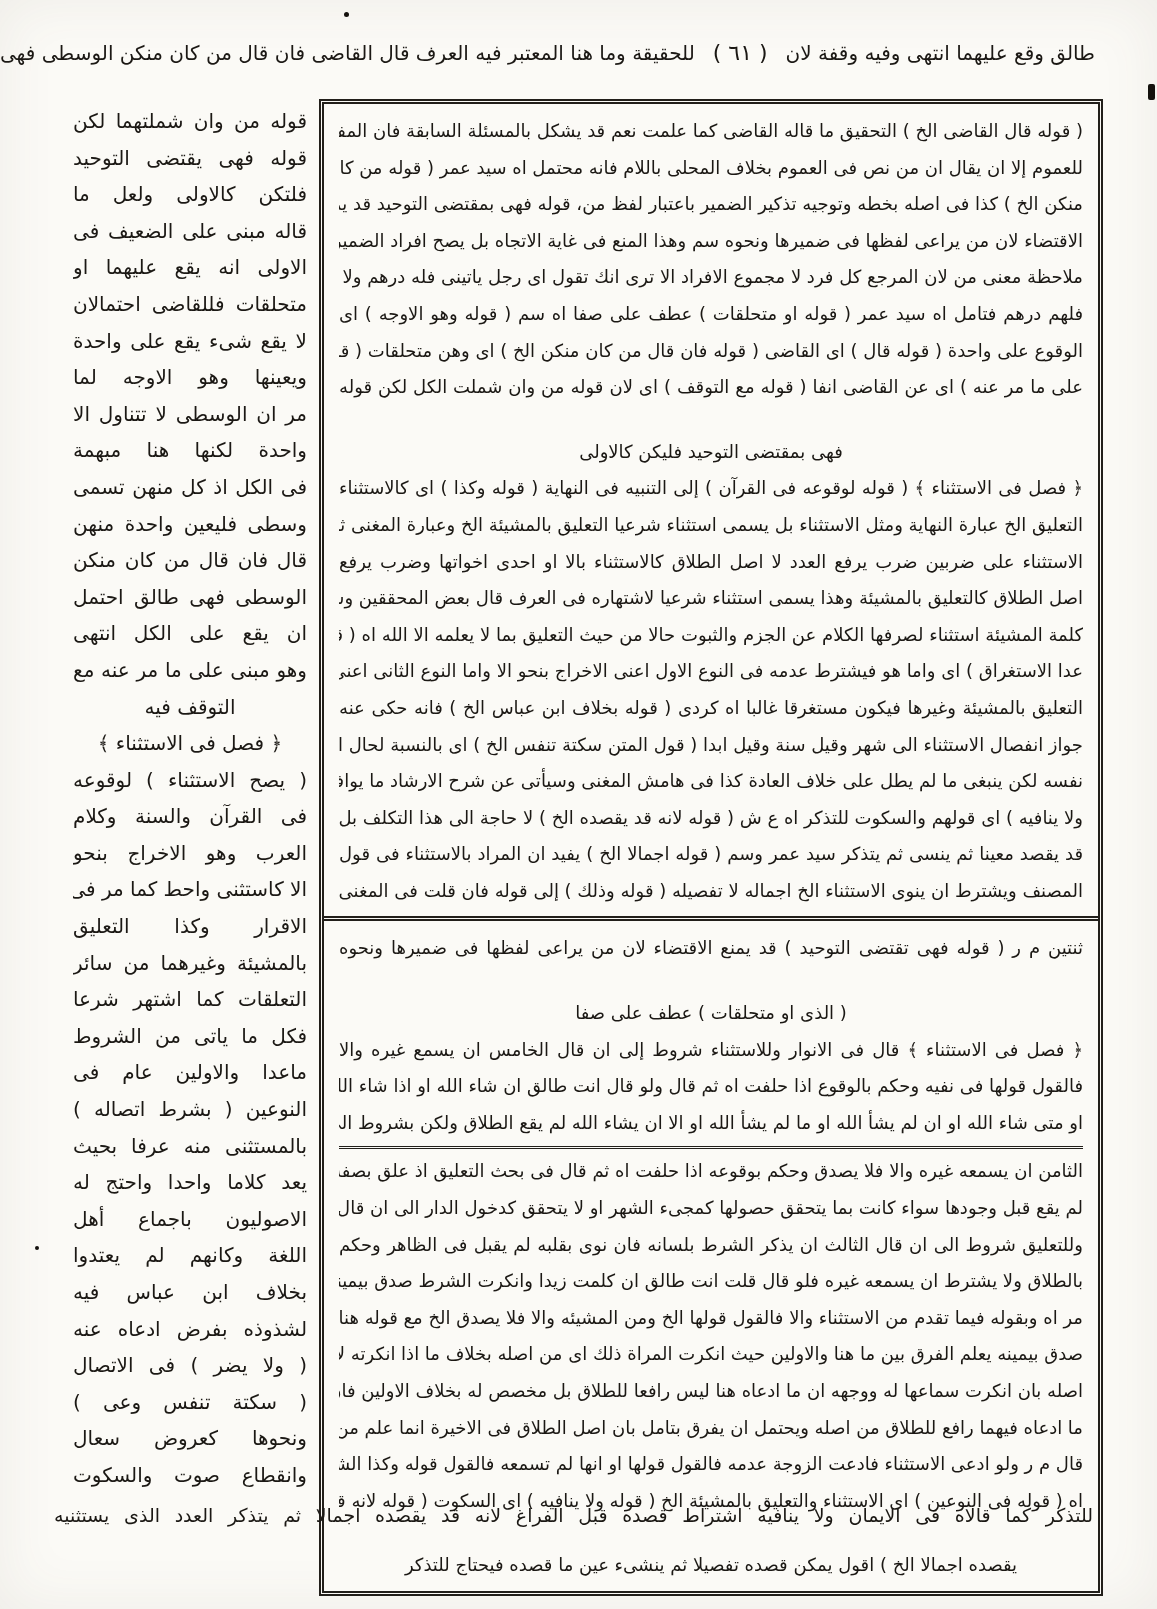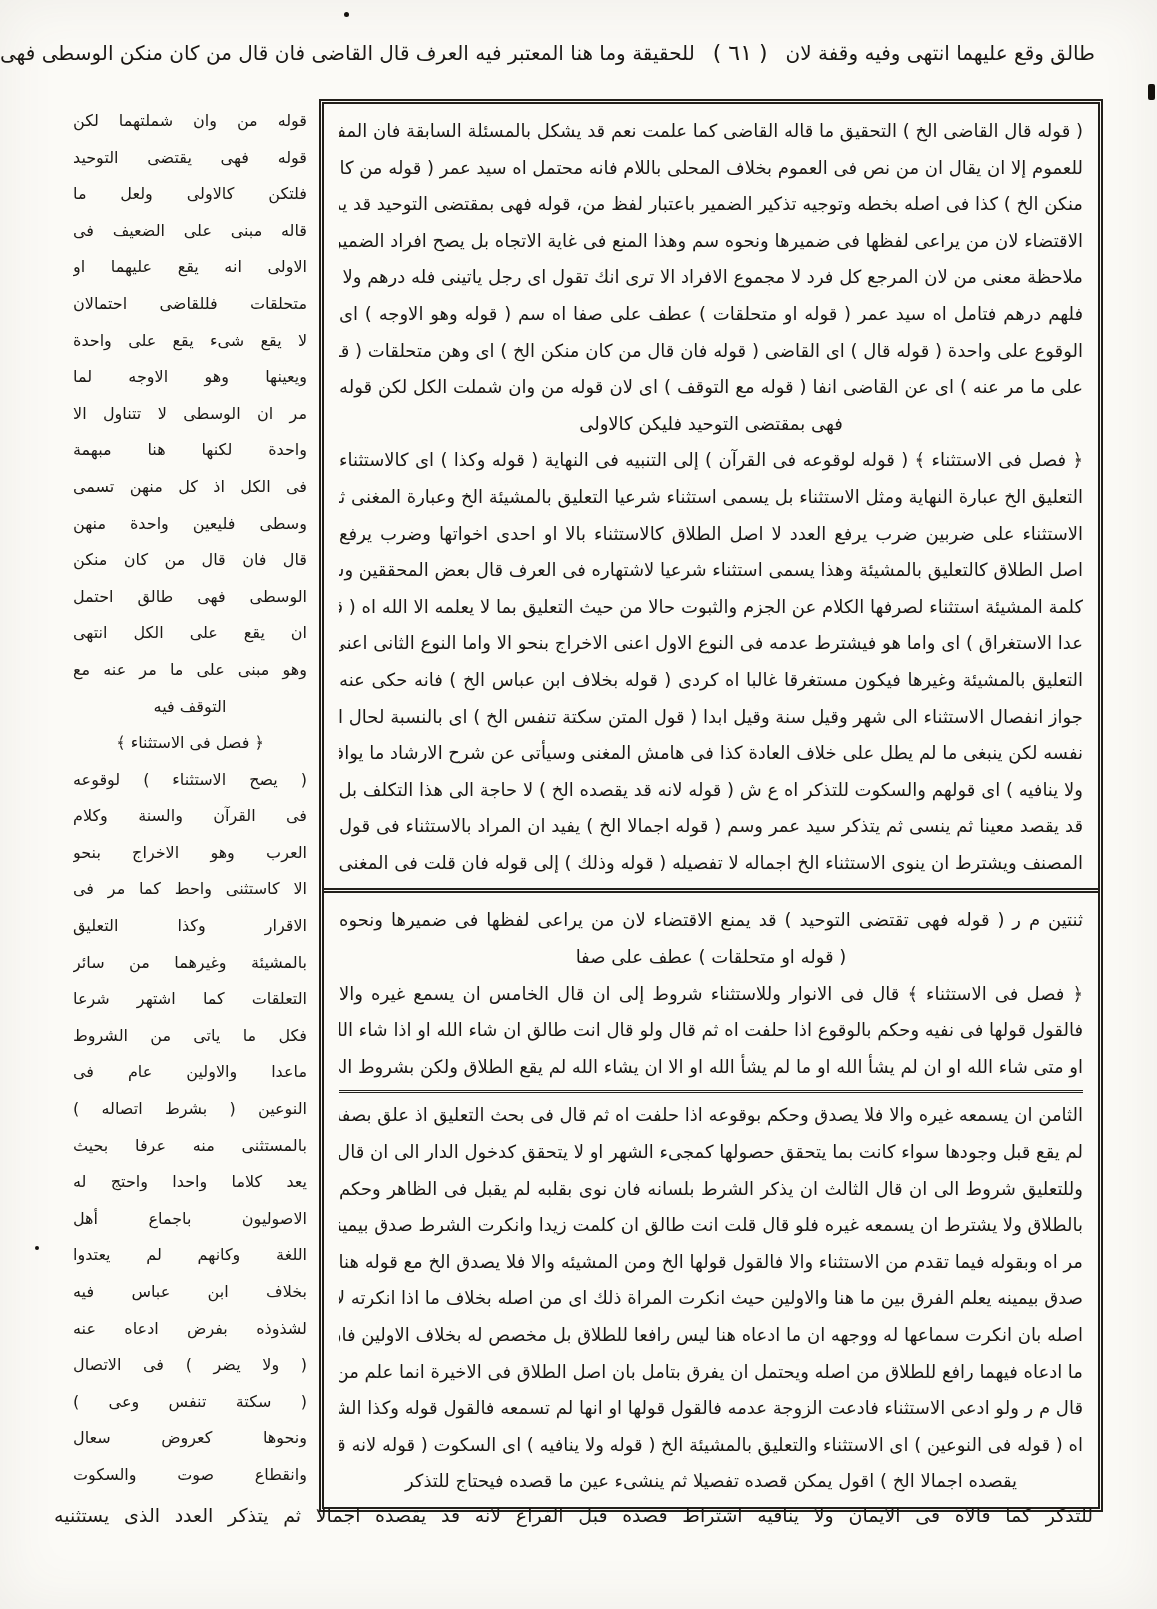--- a/index.html
+++ b/index.html
@@ -37,30 +37,30 @@
     border:5px double var(--frame);
     background:var(--paper);
     overflow:hidden;
   }
   .block{padding:9px 15px 7px 15px;font-size:18px;}
   .block .line{
     line-height:36.6px;
     white-space:nowrap;overflow:hidden;
     text-align:justify;text-align-last:justify;
   }
-  .block .line.center{text-align:center;text-align-last:center;}
+  .block .line.center{text-align:center;text-align-last:center;margin-top:28px;}
   .block .line.rule-after{
     border-bottom:3px double var(--frame);
     padding-bottom:5px;margin-bottom:4px;
   }
   .block2{border-top:5px double var(--frame);}
   
   .margin-col{
     width:234px;flex:0 0 234px;
-    font-size:16px;padding-top:4px;
+    font-size:20px;padding-top:4px;
   }
   .margin-col .line{
     line-height:36.6px;
     white-space:nowrap;overflow:hidden;
     text-align:justify;text-align-last:justify;
   }
   .margin-col .line.center{text-align:center;text-align-last:center;}
   
   .footer{
     position:absolute;top:1498px;right:64px;left:54px;
@@ -105,21 +105,21 @@
           <div class="line">عدا الاستغراق ) اى واما هو فيشترط عدمه فى النوع الاول اعنى الاخراج بنحو الا واما النوع الثانى اعنى</div>
           <div class="line">التعليق بالمشيئة وغيرها فيكون مستغرقا غالبا اه كردى ( قوله بخلاف ابن عباس الخ ) فانه حكى عنه</div>
           <div class="line">جواز انفصال الاستثناء الى شهر وقيل سنة وقيل ابدا ( قول المتن سكتة تنفس الخ ) اى بالنسبة لحال الشخص</div>
           <div class="line">نفسه لكن ينبغى ما لم يطل على خلاف العادة كذا فى هامش المغنى وسيأتى عن شرح الارشاد ما يوافقه ( قوله</div>
           <div class="line">ولا ينافيه ) اى قولهم والسكوت للتذكر اه ع ش ( قوله لانه قد يقصده الخ ) لا حاجة الى هذا التكلف بل</div>
           <div class="line">قد يقصد معينا ثم ينسى ثم يتذكر سيد عمر وسم ( قوله اجمالا الخ ) يفيد ان المراد بالاستثناء فى قول</div>
           <div class="line">المصنف ويشترط ان ينوى الاستثناء الخ اجماله لا تفصيله ( قوله وذلك ) إلى قوله فان قلت فى المغنى ( قوله</div>
         </div>
       <div class="block block2">
           <div class="line">ثنتين م ر ( قوله فهى تقتضى التوحيد ) قد يمنع الاقتضاء لان من يراعى لفظها فى ضميرها ونحوه</div>
-          <div class="line center">( قوله او متحلقات ) عطف على صفا</div>
+          <div class="line center">( الذى او متحلقات ) عطف على صفا</div>
           <div class="line">﴿ فصل فى الاستثناء ﴾ قال فى الانوار وللاستثناء شروط إلى ان قال الخامس ان يسمع غيره والا</div>
           <div class="line">فالقول قولها فى نفيه وحكم بالوقوع اذا حلفت اه ثم قال ولو قال انت طالق ان شاء الله او اذا شاء الله</div>
           <div class="line rule-after">او متى شاء الله او ان لم يشأ الله او ما لم يشأ الله او الا ان يشاء الله لم يقع الطلاق ولكن بشروط الى ان قال</div>
           <div class="line">الثامن ان يسمعه غيره والا فلا يصدق وحكم بوقوعه اذا حلفت اه ثم قال فى بحث التعليق اذ علق بصفة</div>
           <div class="line">لم يقع قبل وجودها سواء كانت بما يتحقق حصولها كمجىء الشهر او لا يتحقق كدخول الدار الى ان قال</div>
           <div class="line">وللتعليق شروط الى ان قال الثالث ان يذكر الشرط بلسانه فان نوى بقلبه لم يقبل فى الظاهر وحكم</div>
           <div class="line">بالطلاق ولا يشترط ان يسمعه غيره فلو قال قلت انت طالق ان كلمت زيدا وانكرت الشرط صدق بيمينه وقد</div>
           <div class="line">مر اه وبقوله فيما تقدم من الاستثناء والا فالقول قولها الخ ومن المشيئه والا فلا يصدق الخ مع قوله هنا</div>
           <div class="line">صدق بيمينه يعلم الفرق بين ما هنا والاولين حيث انكرت المراة ذلك اى من اصله بخلاف ما اذا انكرته لا من</div>
           <div class="line">اصله بان انكرت سماعها له ووجهه ان ما ادعاه هنا ليس رافعا للطلاق بل مخصص له بخلاف الاولين فان</div>

